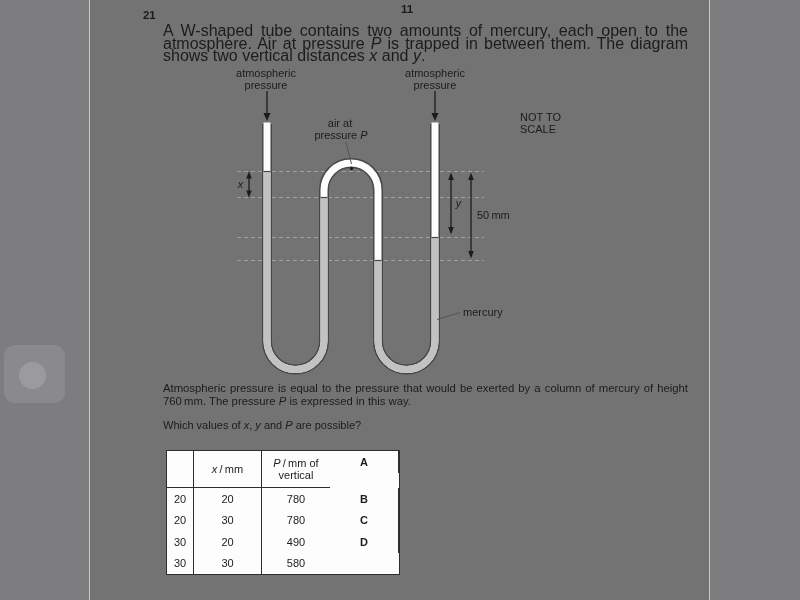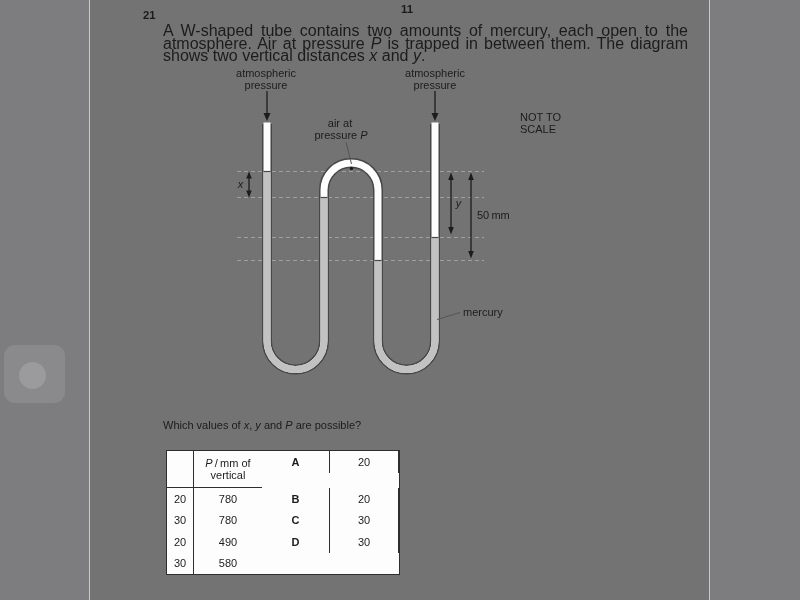--- a/index.html
+++ b/index.html
@@ -89,25 +89,29 @@
 
     <line x1="471" y1="179" x2="471" y2="251" stroke="#1c1c1c" stroke-width="1.3"></line>
     <polygon points="471,172.5 468.2,180 473.8,180" fill="#1c1c1c"></polygon>
     <polygon points="471,258.5 468.2,251 473.8,251" fill="#1c1c1c"></polygon>
     <text x="477" y="219"><tspan>50 mm</tspan></text>
 
     <line x1="437" y1="319.5" x2="460" y2="312.5" stroke="#555" stroke-width="1"></line>
     <text x="463" y="316"><tspan>mercury</tspan></text>
   </svg>
 
+  <p class="para2"><span>Atmospheric pressure is equal to the pressure that would be exerted by a column of mercury of height 760 mm. The pressure </span><span class="it">P</span><span> is expressed in this way.</span></p>
 
   <p class="qline"><span>Which values of </span><span class="it">x</span><span>, </span><span class="it">y</span><span> and </span><span class="it">P</span><span> are possible?</span></p>
 
   <div class="anstable">
     <div class="tc th"></div>
+    <div class="tc th">
+        <span><span class="it">x</span><span> / mm</span></span>
+      </div>
     <div class="tc th lastcol">
         <span><span class="it">P</span><span> / mm of vertical</span></span>
       </div>
 
     <div class="tc td rowletter">A</div>
     <div class="tc td">20</div>
     <div class="tc td">20</div>
     <div class="tc td lastcol">780</div>
 
     <div class="tc td rowletter">B</div>

